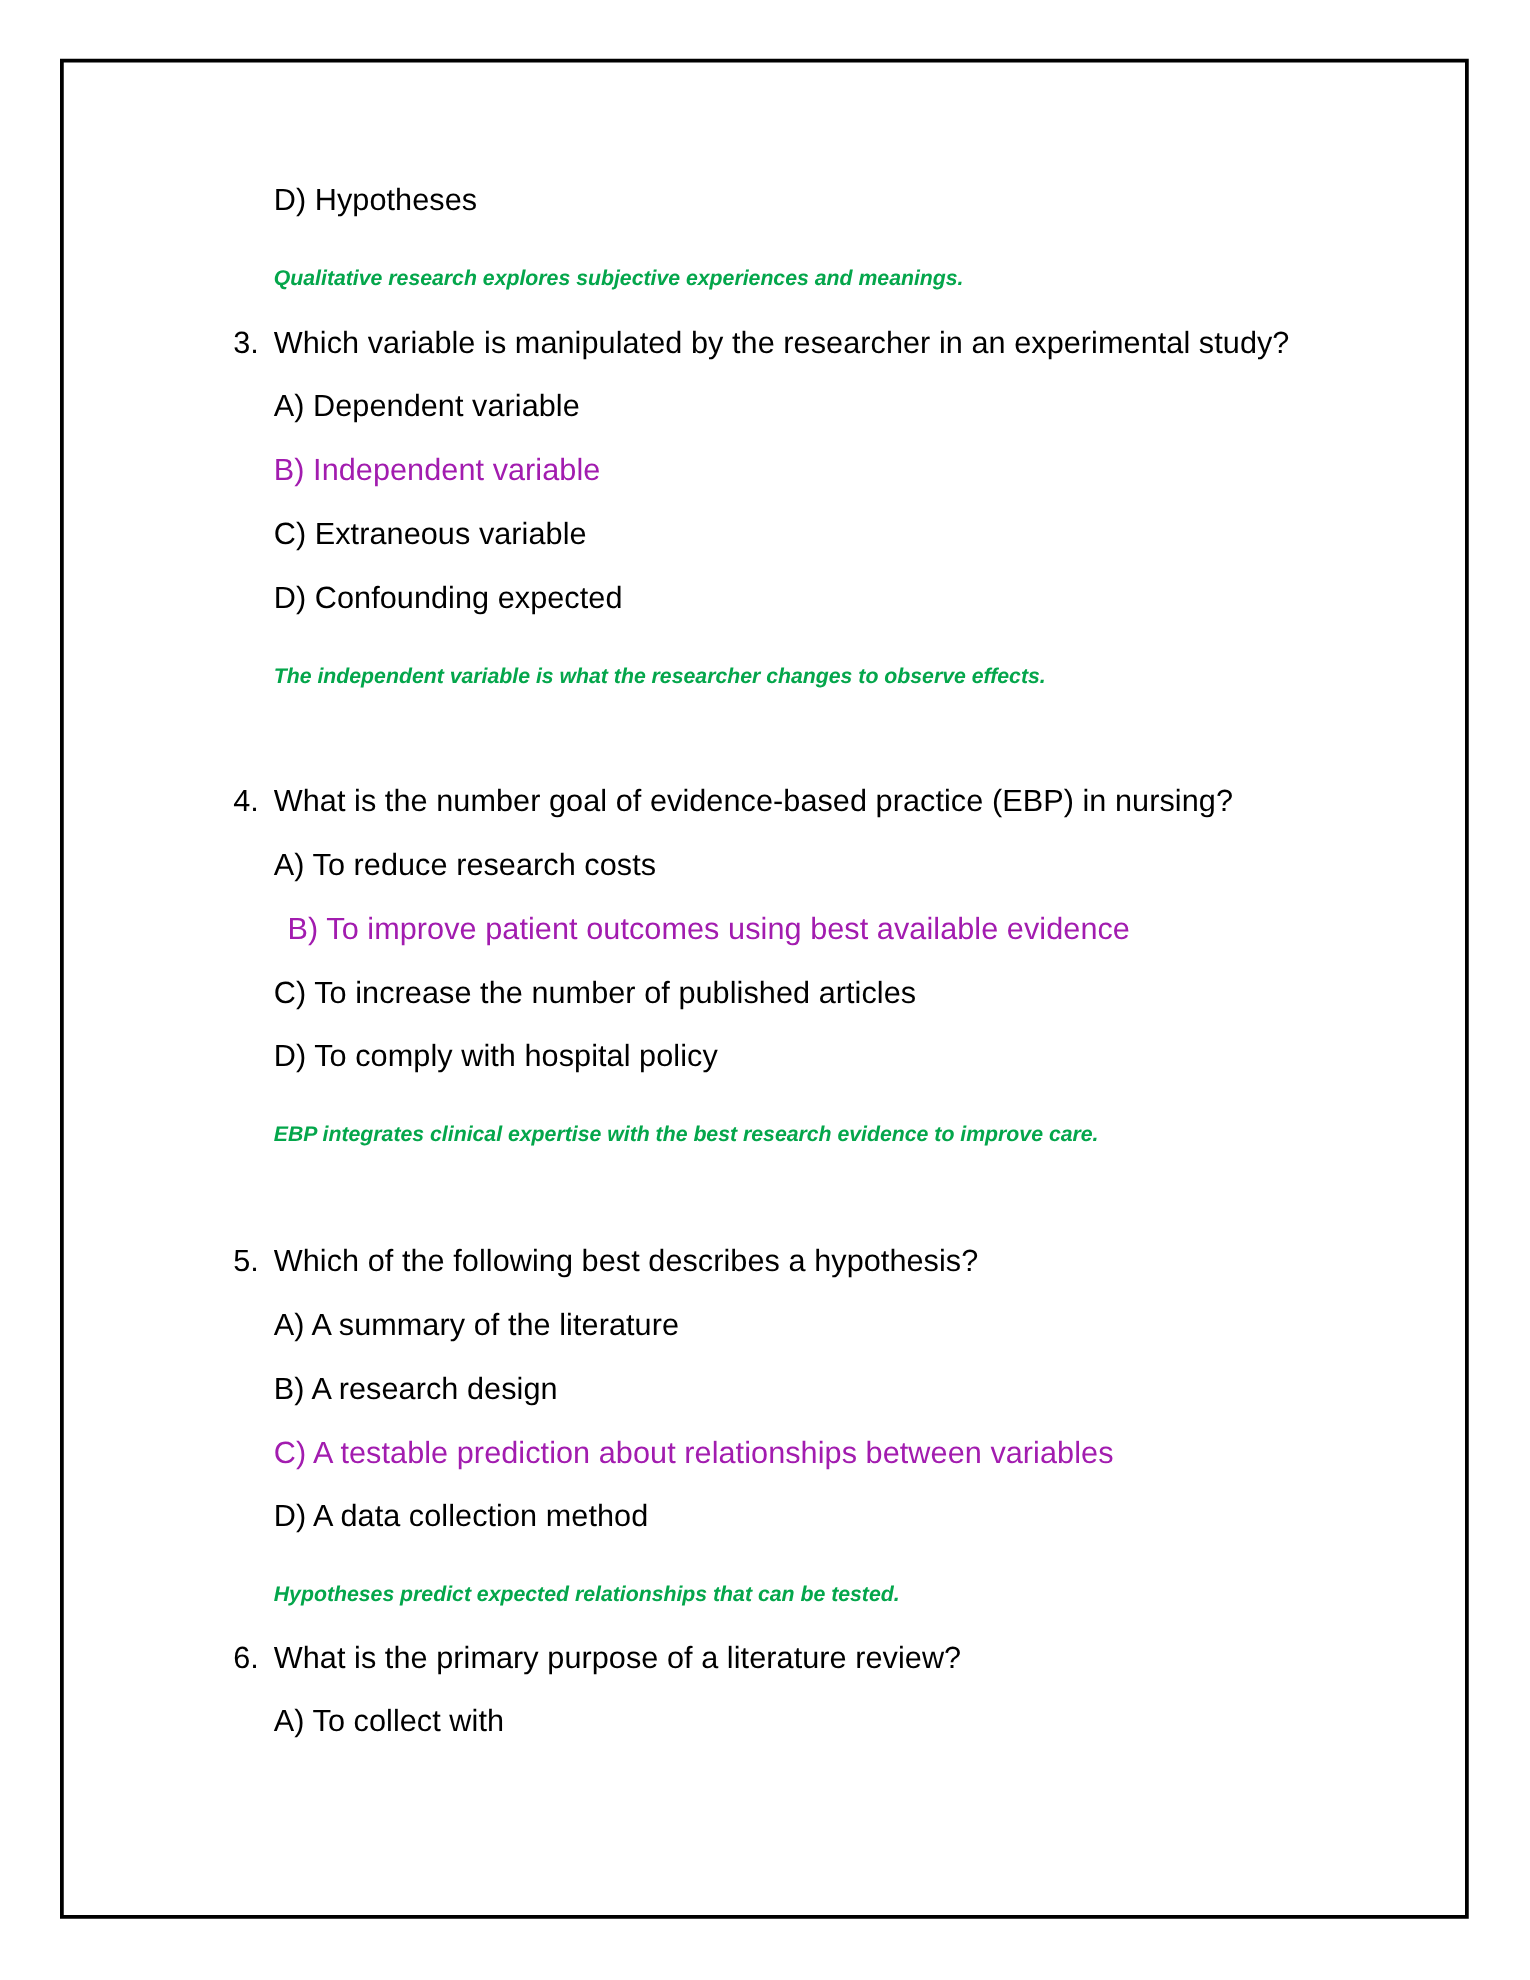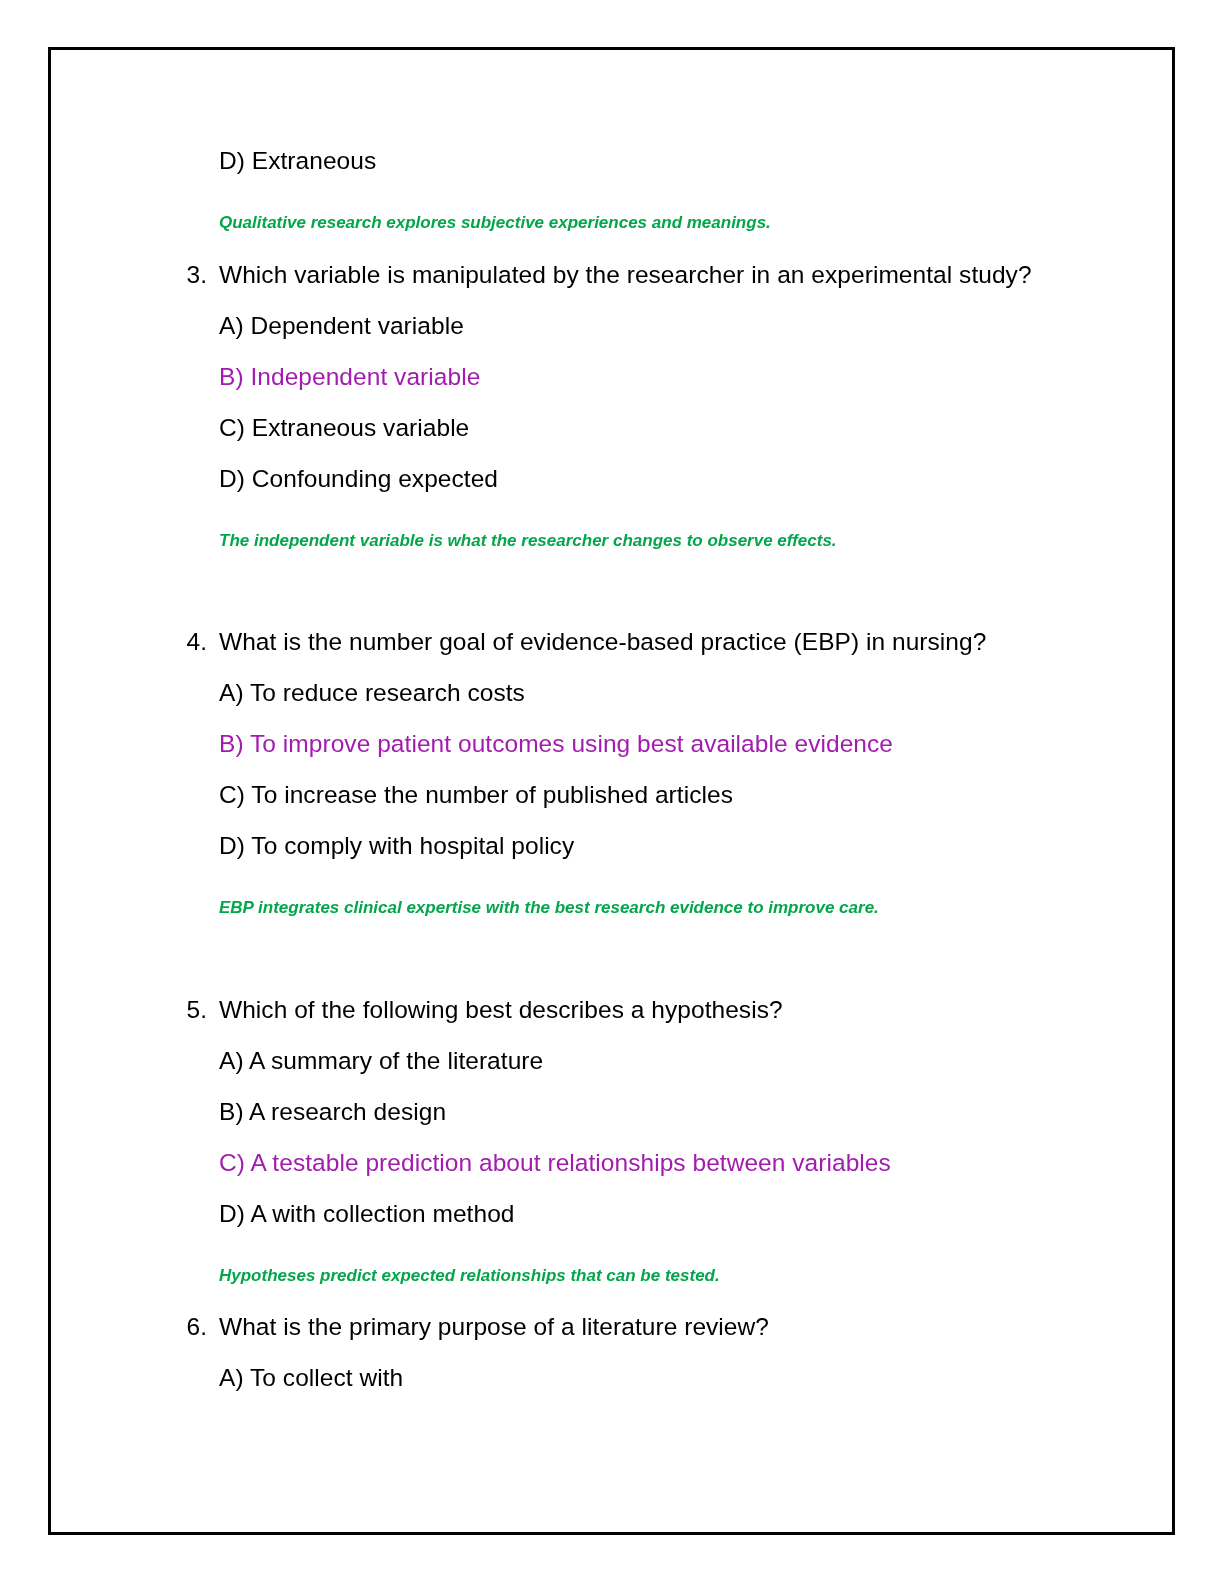--- a/index.html
+++ b/index.html
@@ -84,51 +84,51 @@
   .explain.narrow {
     width: 775px;
   }
 </style>
 </head>
 <body>
 
 <div id="page">
   <div id="content">
 
-    <div class="line option" style="top:96px;">D) Extraneous</div>
+    <div class="line option" style="top:96px;">D) Hypotheses</div>
 
     <div class="explain" style="top:147px;">Qualitative research explores subjective experiences and meanings.</div>
 
     <div class="qnum" style="top:210px;">3.</div>
     <div class="line question" style="top:210px;">Which variable is manipulated by the researcher in an experimental study?</div>
 
     <div class="line option" style="top:261px;">A) Dependent variable</div>
     <div class="line option correct" style="top:312px;">B) Independent variable</div>
     <div class="line option" style="top:363px;">C) Extraneous variable</div>
     <div class="line option" style="top:414px;">D) Confounding expected</div>
 
     <div class="explain narrow" style="top:465px;">The independent variable is what the researcher changes to observe effects.</div>
 
     <div class="qnum" style="top:577px;">4.</div>
     <div class="line question" style="top:577px;">What is the number goal of evidence-based practice (EBP) in nursing?</div>
 
     <div class="line option" style="top:628px;">A) To reduce research costs</div>
-    <div class="line option correct" style="top:679px;">B) To improve patient outcomes using best available evidence</div>
+    <div class="line option correct" style="top:679px;margin-left:11px;">B) To improve patient outcomes using best available evidence</div>
     <div class="line option" style="top:730px;">C) To increase the number of published articles</div>
     <div class="line option" style="top:781px;">D) To comply with hospital policy</div>
 
     <div class="explain narrow" style="top:832px;">EBP integrates clinical expertise with the best research evidence to improve care.</div>
 
     <div class="qnum" style="top:945px;">5.</div>
     <div class="line question" style="top:945px;">Which of the following best describes a hypothesis?</div>
 
     <div class="line option" style="top:996px;">A) A summary of the literature</div>
     <div class="line option" style="top:1047px;">B) A research design</div>
     <div class="line option correct" style="top:1098px;">C) A testable prediction about relationships between variables</div>
-    <div class="line option" style="top:1149px;">D) A with collection method</div>
+    <div class="line option" style="top:1149px;">D) A data collection method</div>
 
     <div class="explain" style="top:1200px;">Hypotheses predict expected relationships that can be tested.</div>
 
     <div class="qnum" style="top:1262px;">6.</div>
     <div class="line question" style="top:1262px;">What is the primary purpose of a literature review?</div>
 
     <div class="line option" style="top:1313px;">A) To collect with</div>
 
   </div>
 </div>

